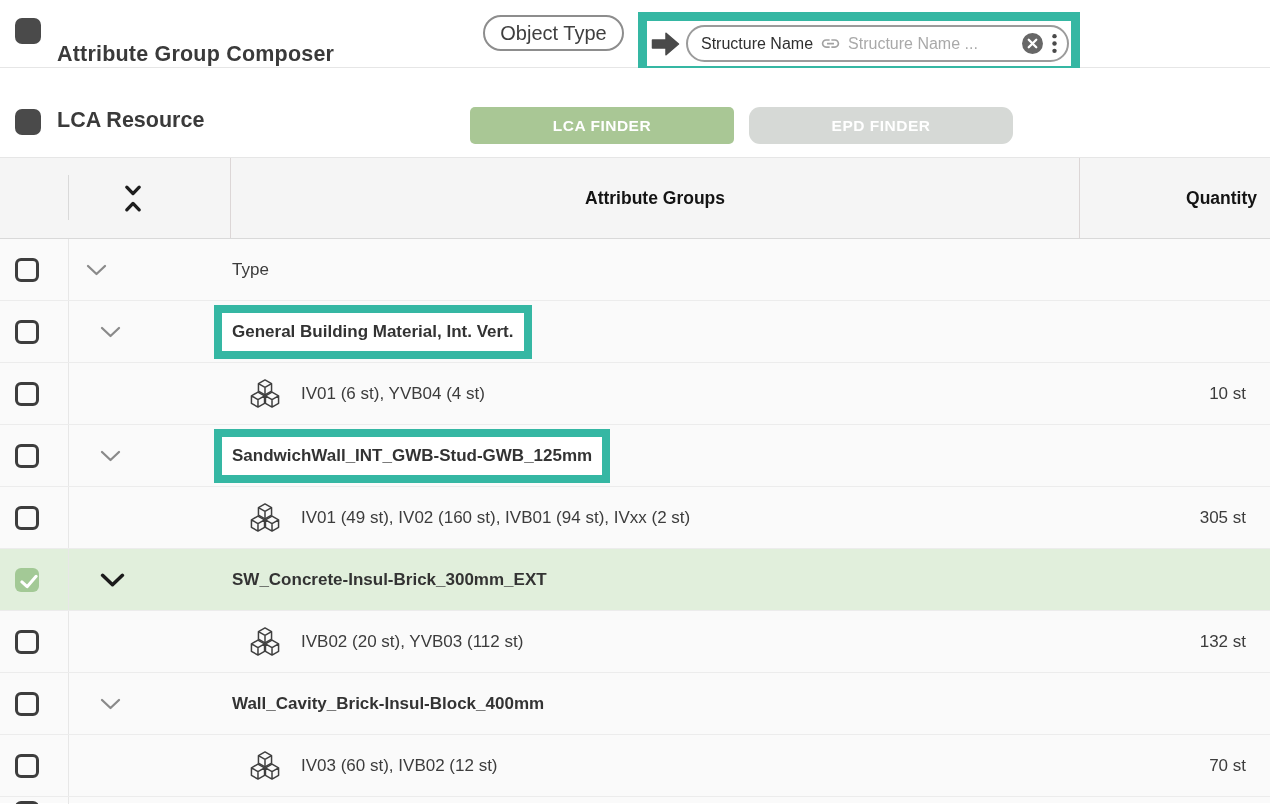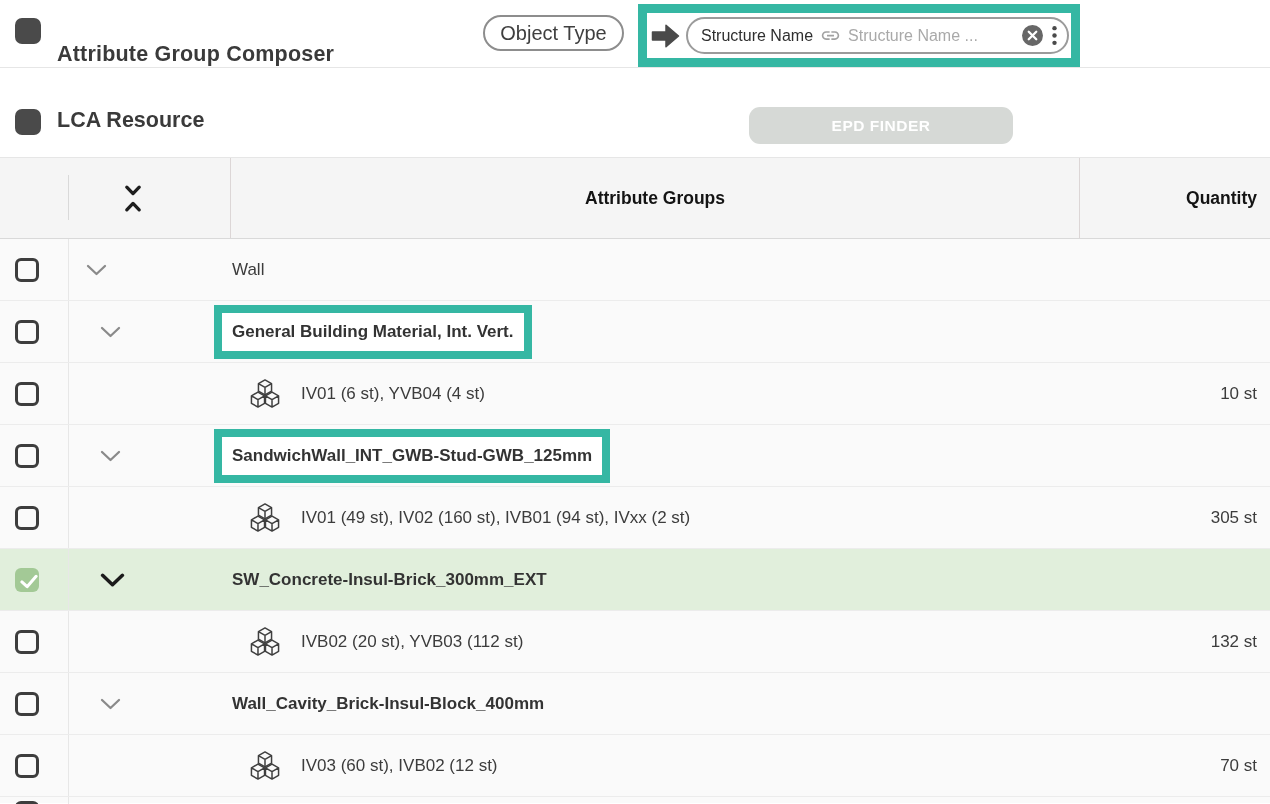--- a/index.html
+++ b/index.html
@@ -16,21 +16,21 @@
   .sq-icon { position: absolute; width: 26px; height: 26px; background: #4a4a4a; border-radius: 7px; }
   .top-bar .sq-icon { left: 15px; top: 18px; }
   .page-title { position: absolute; left: 57px; top: 17px; font-size: 21.5px; font-weight: 700; color: #3a3a3a; letter-spacing: .2px; margin-top: 25px; }
   .object-type-btn {
     position: absolute; left: 483px; top: 15px; width: 141px; height: 36px;
     border: 2px solid #8d8d8d; border-radius: 18px; background: #fff;
     display: flex; align-items: center; justify-content: center;
     font-size: 20px; color: #3f3f3f;
   }
   .annotation-box {
-    position: absolute; left: 638px; top: 4px; width: 442px; height: 63px;
+    position: absolute; left: 638px; top: 12px; width: 442px; height: 63px;
     border: 9px solid var(--annotation, #35b7a3); background: #fff;
     display: flex; align-items: center; padding-left: 4px;
   }
   .arrow-icon { flex: 0 0 auto; margin-right: 6px; display: flex; }
   .structure-pill {
     flex: 1; height: 37px; margin-right: 2px;
     border: 2px solid #9b9b9b; border-radius: 19px; background: #fff;
     display: flex; align-items: center; padding: 0 9px 0 13px; gap: 7px;
     min-width: 0;
   }
@@ -74,21 +74,21 @@
   .main-cell { padding-left: 2px; overflow: visible; }
   .cube { margin-left: 18px; margin-right: 21px; display: flex; flex: 0 0 auto; }
   .row-label { font-size: 17px; color: #3c3c3c; white-space: nowrap; }
   .row.group .row-label { font-weight: 700; color: #333; }
   .row.group.regular .row-label { font-weight: 400; color: #3c3c3c; }
   .label-wrap { display: inline-flex; }
   .label-wrap.highlighted {
     border: 8px solid var(--annotation, #35b7a3); background: #fff;
     padding: 9px 10px; margin-left: -18px;
   }
-  .qty-cell { justify-content: flex-end; padding-right: 13px; font-size: 17px; color: #3c3c3c; }
+  .qty-cell { justify-content: flex-end; padding-right: 24px; font-size: 17px; color: #3c3c3c; }
   .row.partial { height: 6px; border-bottom: none; }
   .row.partial .cb-cell { align-items: flex-start; padding-top: 4px; }
 </style>
 </head>
 <body>
 
 <div class="top-bar">
   <span class="sq-icon"></span>
   <div class="page-title">Attribute Group Composer</div>
   <button class="object-type-btn">Object Type</button>
@@ -120,20 +120,21 @@
             <circle cx="3" cy="17" r="2.1" fill="#4a4a4a"></circle>
           </svg>
       </span>
     </div>
   </div>
 </div>
 
 <div class="lca-bar">
   <span class="sq-icon"></span>
   <div class="lca-title">LCA Resource</div>
+  <button class="finder-btn lca-finder-btn">LCA FINDER</button>
   <button class="finder-btn epd-finder-btn">EPD FINDER</button>
 </div>
 
 <div class="grid-row table-header">
   <div class="h-cell h-cb"></div>
   <div class="h-cell h-chev">
     <svg width="18" height="31" viewBox="0 0 17 30">
         <path d="M2.5 4 L8.5 10.2 L14.5 4 M2.5 26 L8.5 19.8 L14.5 26" fill="none" stroke="#1e1e1e" stroke-width="3.2" stroke-linecap="round" stroke-linejoin="round"></path>
       </svg>
   </div>
@@ -149,21 +150,21 @@
       </span>
     </div>
     <div class="cell chev-cell">
       <svg class="chevron" width="21" height="12" viewBox="0 0 21 12">
           <path d="M2 2 L10.5 10 L19 2" fill="none" stroke="currentColor" stroke-width="2.3" stroke-linecap="round" stroke-linejoin="round"></path>
         </svg>
     </div>
     <div class="cell main-cell">
 
       <span class="label-wrap">
-          <span class="row-label">Wall</span>
+          <span class="row-label">Type</span>
         </span>
     </div>
     <div class="cell qty-cell"></div>
   </div>
     <div class="grid-row row group lvl1">
     <div class="cell cb-cell">
       <span class="checkbox">
         
       </span>
     </div>

